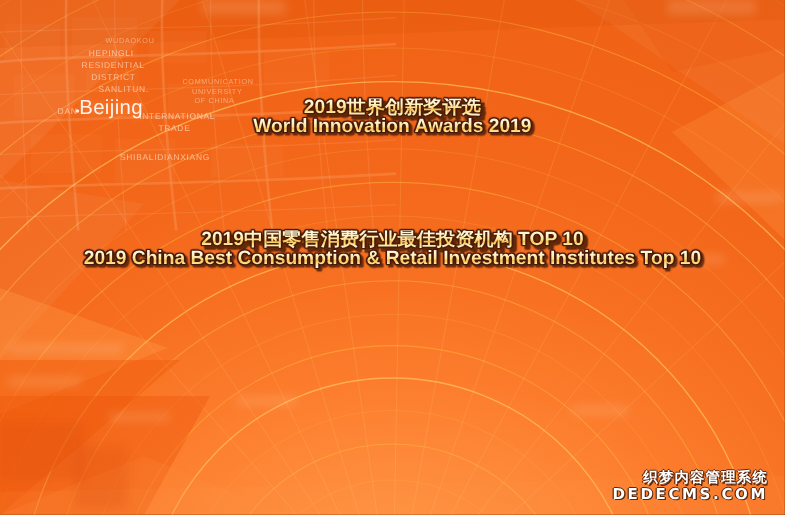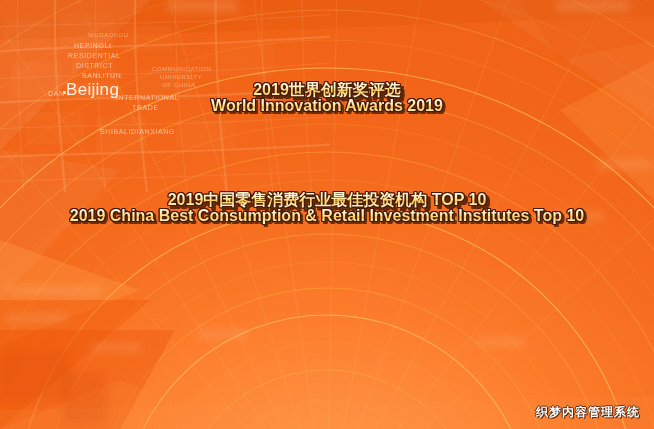--- a/index.html
+++ b/index.html
@@ -294,15 +294,16 @@
 
   <div class="block" id="headline-group">
     <span class="t-cn goldfill outline-shadow">2019中国零售消费行业最佳投资机构 TOP 10</span>
     <span class="t-en goldfill outline-shadow-sm">2019 China Best Consumption &amp; Retail Investment Institutes Top 10</span>
   </div>
 
   <div class="vignette"></div>
 
   <div id="watermark">
     <span class="wm-cn">织梦内容管理系统</span>
+    <span class="wm-en">DEDECMS.COM</span>
   </div>
 
 </div>
 
 </body></html>

